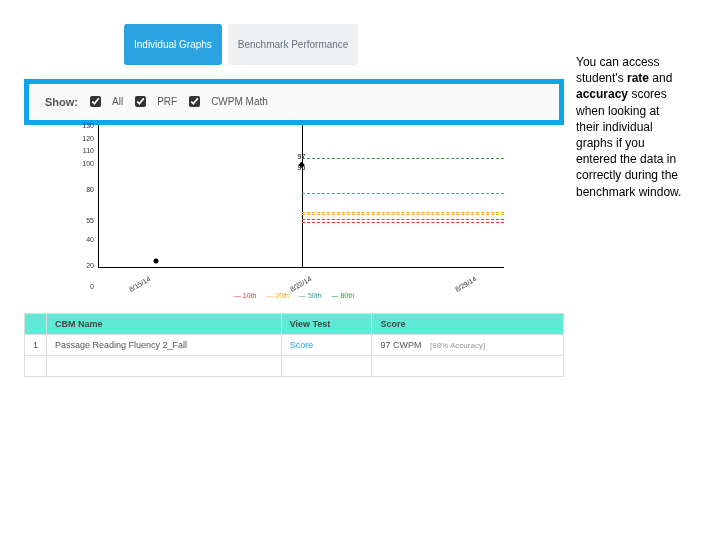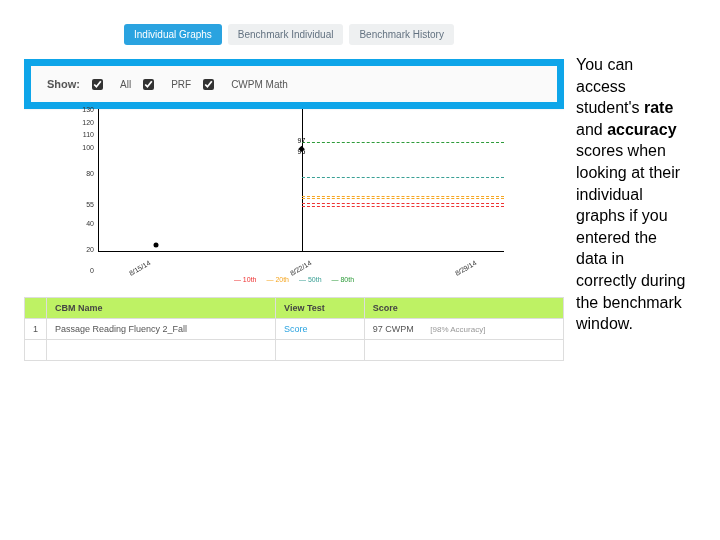--- a/index.html
+++ b/index.html
@@ -14,63 +14,63 @@
   .wrap {
     display: flex;
     padding: 24px 24px 0 24px;
     gap: 12px;
   }
   .left {
     width: 540px;
   }
   .right {
     width: 110px;
-    font-size: 16px;
+    font-size: 12px;
     line-height: 1.35;
     padding-top: 30px;
   }
   .right b { font-weight: bold; }
   
   .tabs {
     display: flex;
     gap: 6px;
     margin-left: 100px;
     margin-bottom: 14px;
   }
   .tab {
     font-size: 10px;
-    padding: 5px 10px;
+    padding: 15px 10px;
     border-radius: 3px;
     background: #eef0f1;
     color: #637281;
     cursor: pointer;
   }
   .tab.active {
     background: #2aa3e0;
     color: #fff;
   }
   
   .panel {
-    border: 7px solid #0ea5e9;
+    border: 5px solid #0ea5e9;
     background: #fafafa;
     padding: 12px 16px;
     display: flex;
-    align-items: flex-end;
+    align-items: flex-start;
     gap: 12px;
     font-size: 11px;
     box-shadow: 0 1px 1px rgba(0,0,0,0.03);
   }
   .panel .lbl {
     font-weight: bold;
     color: #555;
   }
   .chk {
     display: flex;
     align-items: center;
-    gap: 17px;
+    gap: 11px;
     color: #555;
     font-size: 10px;
   }
   .chk input {
     width: 11px;
     height: 11px;
     accent-color: #333;
     margin: 0;
   }
   
@@ -176,39 +176,38 @@
     color: #555;
     margin-top: 14px;
   }
   .tbl th, .tbl td {
     border: 1px solid #ddd;
     padding: 5px 8px;
     text-align: left;
     background: #fff;
   }
   .tbl th {
-    background: #bef264;
+    background: #5eead4;
     font-weight: bold;
     color: #444;
   }
   .tbl .link { color: #2aa3e0; cursor: pointer; }
   .tbl .idx { width: 22px; text-align: center; }
   .tbl .score-col { white-space: nowrap; }
-  .acc { color:#999; font-size:8px; margin-left:14px;}
+  .acc { color:#999; font-size:8px; margin-left:6px;}
 </style>
 </head>
 <body>
 
 <div class="wrap">
   <div class="left">
 
     <div class="tabs">
       <div class="tab active">Individual Graphs</div>
-      <div class="tab">Benchmark Individual</div>
-      <div class="tab">Benchmark History</div>
+      <div class="tab">Benchmark Performance</div>
     </div>
 
     <div class="panel">
       <span class="lbl">Show:</span>
       <label class="chk">
         <input type="checkbox" checked="" style="">
         <span>All</span>
       </label>
       <label class="chk">
         <input type="checkbox" checked="" style="">

